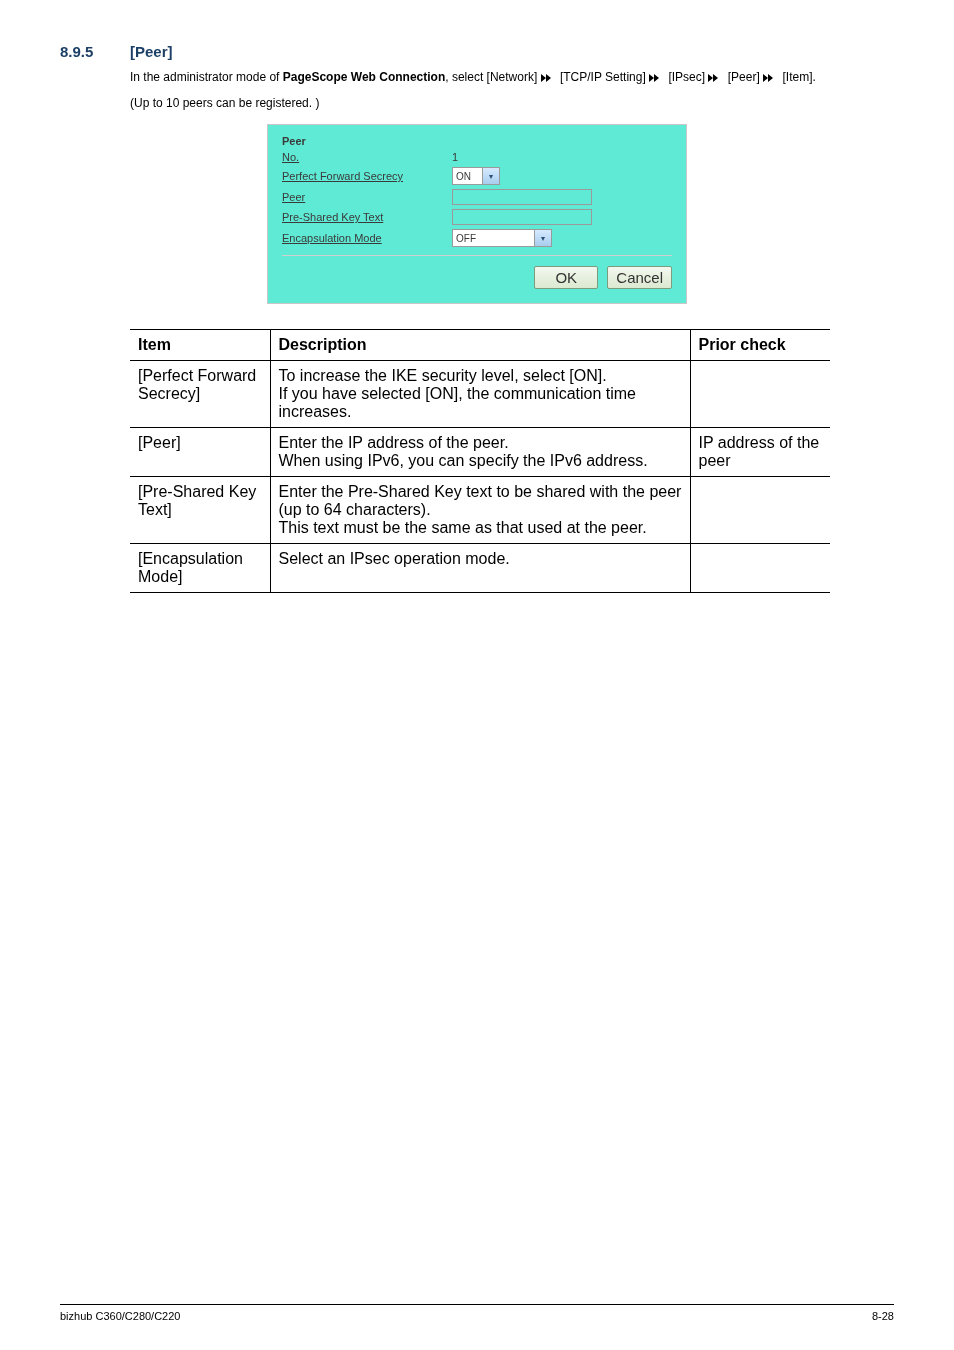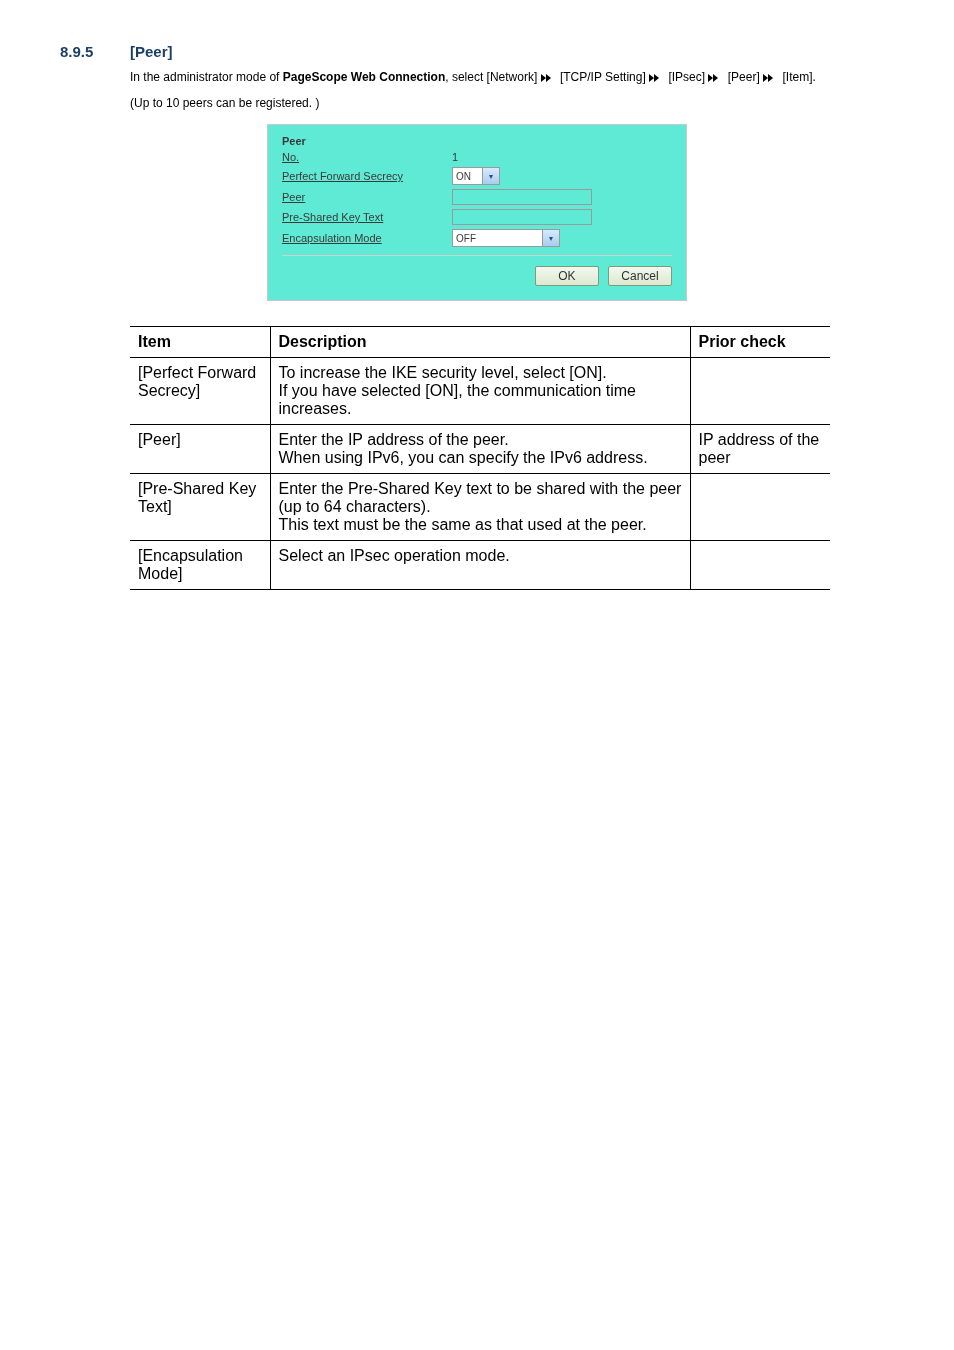--- a/index.html
+++ b/index.html
@@ -102,34 +102,34 @@
     border: 1px solid #9a9a9a;
     height: 16px; width: 140px; box-sizing: border-box;
     display: inline-block;
   }
   .ui-select {
     display: inline-flex; align-items: center;
     border: 1px solid #9a9a9a; height: 18px; box-sizing: border-box;
     font-size: 10px; background: #fff;
   }
   .ui-select.sm { width: 48px; justify-content: center; }
-  .ui-select.lg { width: 108px; }
+  .ui-select.lg { width: 100px; }
   .ui-select .sel-txt { flex: 1; padding-left: 3px; }
   .ui-select .sel-btn {
     width: 16px; height: 100%;
     background: linear-gradient(#d6eaff,#a8cdef);
     display: flex; align-items: center; justify-content: center;
     border-left: 1px solid #9a9a9a;
     color: #2b4d73; font-size: 8px;
   }
   .ui-hr { border-top: 1px solid #d0d0d0; margin: 8px 0 10px 0; }
   .ui-btnrow { text-align: right; }
   .ui-btn {
     display: inline-block; min-width: 46px;
-    padding: 2px 8px; font-size: 12px;
+    padding: 2px 8px; font-size: 15px;
     border: 1px solid #7d9c7d; background: linear-gradient(#f3f8ef,#dce9d0);
     color: #333; text-align: center; margin-left: 6px;
     border-radius: 2px;
   }
   
   table.desc {
     width: 700px;
     margin-left: 70px;
     border-collapse: collapse;
     font-size: 16px;
@@ -258,14 +258,18 @@
         <td class="sep"></td>
       </tr>
       <tr>
         <td>[Encapsulation Mode]</td>
         <td class="sep" style="white-space:pre-line">Select an IPsec operation mode.</td>
         <td class="sep"></td>
       </tr>
     </tbody>
   </table>
 
+  <div class="footer">
+    <span>bizhub C360/C280/C220</span>
+    <span>8-28</span>
+  </div>
 
 </div>
 
 </body></html>

